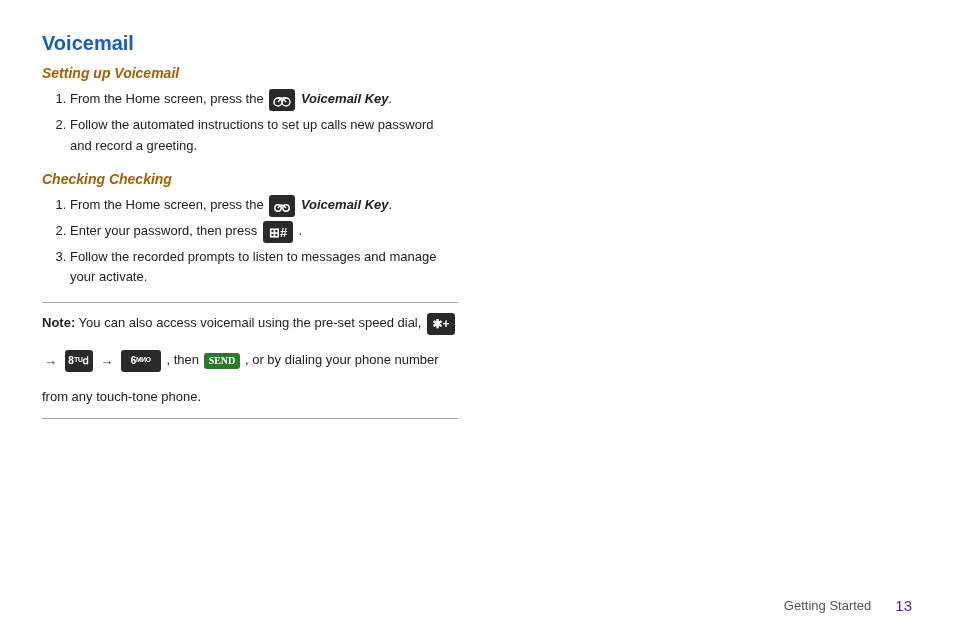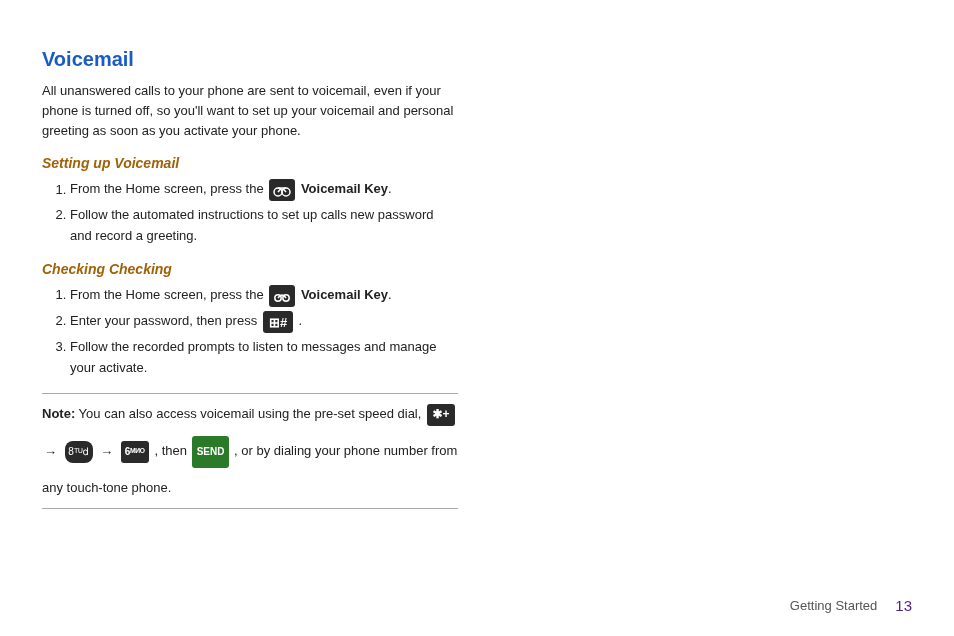--- a/index.html
+++ b/index.html
@@ -7,21 +7,21 @@
       width: 954px;
       height: 636px;
       background: #ffffff;
       font-family: Arial, sans-serif;
       font-size: 13px;
       color: #222;
       position: relative;
       overflow: hidden;
     }
     .page-content {
-      padding: 48px 42px 32px 42px;
+      padding: 32px 42px 32px 42px;
       max-width: 500px;
     }
     .page-title {
       font-size: 20px;
       font-weight: bold;
       color: #1a5bc4;
       margin-bottom: 10px;
     }
     .intro-text {
       font-size: 13px;
@@ -41,20 +41,21 @@
       margin-bottom: 14px;
     }
     ol li {
       font-size: 13px;
       line-height: 1.6;
       margin-bottom: 4px;
       color: #222;
     }
     .bold-label {
       font-weight: bold;
+      font-style: italic;
     }
     .note-section {
       border-top: 1px solid #aaa;
       border-bottom: 1px solid #aaa;
       padding: 10px 0 10px 0;
       margin-top: 8px;
       font-size: 13px;
       line-height: 1.6;
       color: #222;
     }
@@ -67,21 +68,22 @@
       justify-content: center;
       background: #1a1a1a;
       color: #fff;
       border-radius: 3px;
       padding: 1px 5px;
       font-size: 10px;
       font-weight: bold;
       vertical-align: middle;
       margin: 4px 1px;
       min-width: 22px;
-      height: 32px;
+      height: 16px;
+      font-family: Liberation Serif, serif;
     }
     .key-pill.send-key {
       background: #2a7a2a;
       color: #fff;
       font-size: 10px;
       font-weight: bold;
     }
     .arrow-sym {
       display: inline-block;
       vertical-align: middle;
@@ -90,21 +92,21 @@
       color: #222;
     }
     .footer {
       position: absolute;
       bottom: 22px;
       right: 42px;
       font-size: 13px;
       color: #555;
       display: flex;
       align-items: center;
-      gap: 18px;
+      gap: 24px;
       text-align: center;
     }
     .footer-text {
       color: #555;
     }
     .footer-num {
       color: #4c1d95;
       font-size: 15px;
     }
     
@@ -142,50 +144,49 @@
       margin: 0 2px;
       font-size: 12px;
       color: #fff;
       font-weight: bold;
     }
     .tuv-key-wrap {
       display: inline-flex;
       align-items: center;
       justify-content: center;
       background: #2a2a2a;
-      border-radius: 8px;
+      border-radius: 3px;
       width: 28px;
       height: 22px;
       vertical-align: middle;
       margin: 15px 2px;
       font-size: 10px;
       color: #fff;
-      font-weight: normal;
+      font-weight: bold;
     }
     .mno-key-wrap {
       display: inline-flex;
       align-items: center;
       justify-content: center;
       background: #2a2a2a;
       border-radius: 3px;
-      width: 28px;
+      width: 40px;
       height: 22px;
       vertical-align: middle;
       margin: 0 2px;
       font-size: 10px;
       color: #fff;
       font-weight: bold;
     }
   </style>
 </head>
 <body>
 
 <div class="page-content">
   <h1 class="page-title">Voicemail</h1>
-  <p class="intro-text">All unanswered calls to your phone are sent to voicemail, even if your phone is turned off, so you'll want to set up your voicemail and personal greeting as soon as you activate your phone.</p>
 
   <div class="section-title">Setting up Voicemail</div>
   <ol>
     <li>
       From the Home screen, press the
       <span class="vm-icon-wrap">
         <svg width="18" height="16" viewBox="0 0 18 16" fill="none" xmlns="http://www.w3.org/2000/svg">
           <circle cx="5" cy="10" r="4" stroke="white" stroke-width="1.5" fill="none"></circle>
           <circle cx="13" cy="10" r="4" stroke="white" stroke-width="1.5" fill="none"></circle>
           <line x1="5" y1="6" x2="13" y2="6" stroke="white" stroke-width="1.5"></line>

